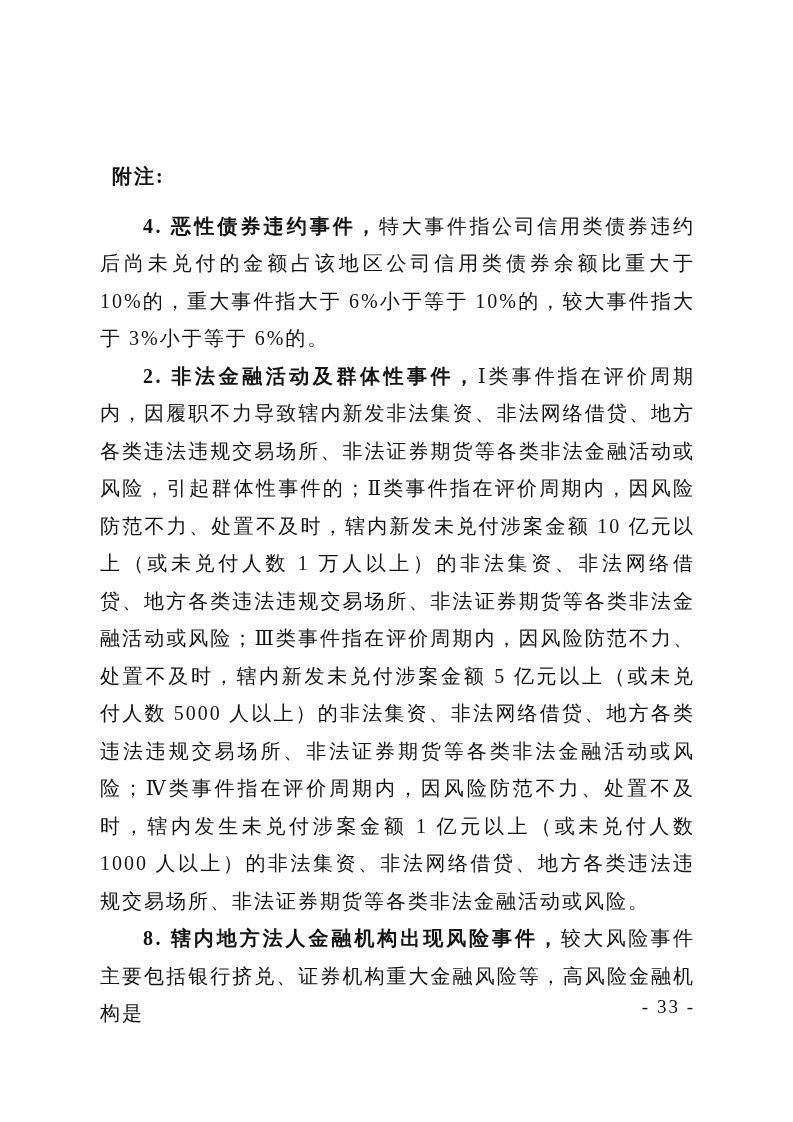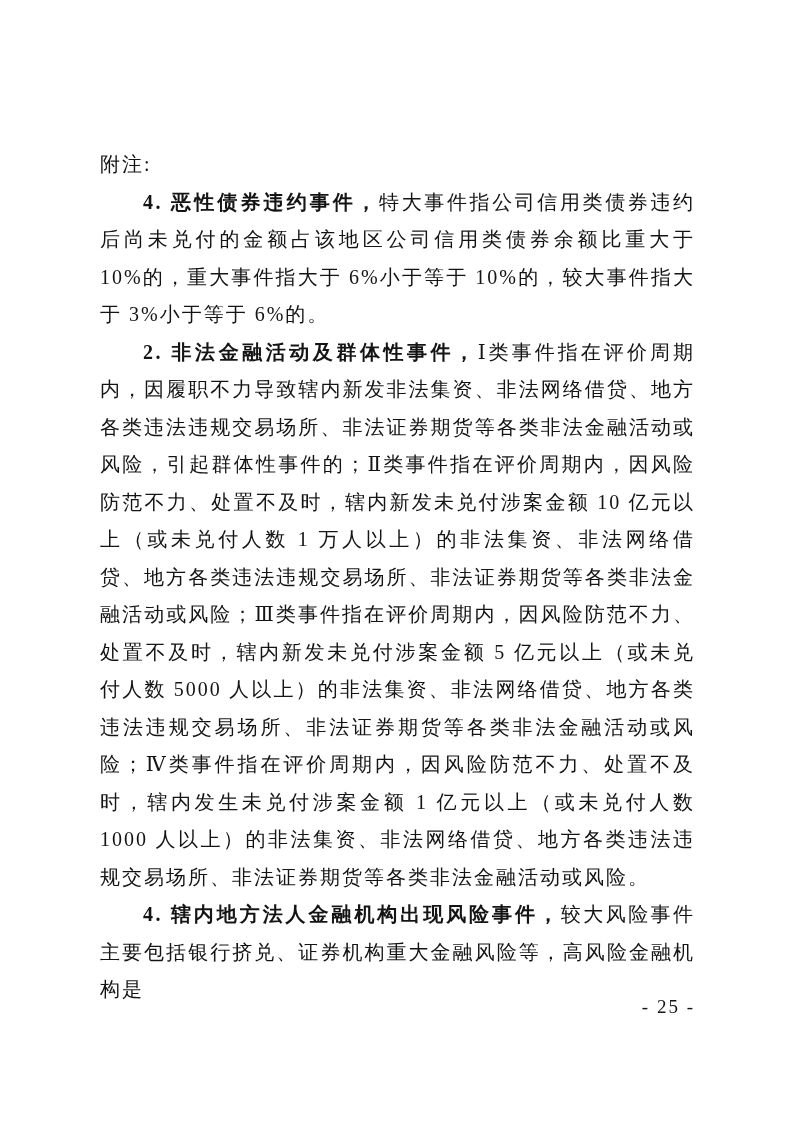--- a/index.html
+++ b/index.html
@@ -18,21 +18,22 @@
     color: #141414;
     overflow: hidden;
   }
   .doc-text {
     font-size: 20px;
     line-height: 37.5px;
     letter-spacing: 2px;
     text-align: justify;
   }
   .note-label {
-    margin: 0;
+    margin: 12px;
+    font-weight: bold;
   }
   p.para {
     margin: 0;
     text-indent: 2.15em;
   }
   p.para b.para-heading {
     font-weight: bold;
     letter-spacing: 2.5px;
   }
   .page-number {
@@ -48,17 +49,17 @@
 <body>
 
 <div class="page">
   <div class="doc-text">
     <div class="note-label">附注:</div>
 
     <p class="para"><b class="para-heading">4. 恶性债券违约事件，</b><span>特大事件指公司信用类债券违约后尚未兑付的金额占该地区公司信用类债券余额比重大于 10%的，重大事件指大于 6%小于等于 10%的，较大事件指大于 3%小于等于 6%的。</span></p>
 
     <p class="para"><b class="para-heading">2. 非法金融活动及群体性事件，</b><span>Ⅰ类事件指在评价周期内，因履职不力导致辖内新发非法集资、非法网络借贷、地方各类违法违规交易场所、非法证券期货等各类非法金融活动或风险，引起群体性事件的；Ⅱ类事件指在评价周期内，因风险防范不力、处置不及时，辖内新发未兑付涉案金额 10 亿元以上（或未兑付人数 1 万人以上）的非法集资、非法网络借贷、地方各类违法违规交易场所、非法证券期货等各类非法金融活动或风险；Ⅲ类事件指在评价周期内，因风险防范不力、处置不及时，辖内新发未兑付涉案金额 5 亿元以上（或未兑付人数 5000 人以上）的非法集资、非法网络借贷、地方各类违法违规交易场所、非法证券期货等各类非法金融活动或风险；Ⅳ类事件指在评价周期内，因风险防范不力、处置不及时，辖内发生未兑付涉案金额 1 亿元以上（或未兑付人数 1000 人以上）的非法集资、非法网络借贷、地方各类违法违规交易场所、非法证券期货等各类非法金融活动或风险。</span></p>
 
-    <p class="para"><b class="para-heading">4. 辖内地方法人金融机构出现风险事件，</b><span>较大风险事件主要包括银行挤兑、证券机构重大金融风险等，高风险金融机构是</span></p>
+    <p class="para"><b class="para-heading">8. 辖内地方法人金融机构出现风险事件，</b><span>较大风险事件主要包括银行挤兑、证券机构重大金融风险等，高风险金融机构是</span></p>
   </div>
 
-  <div class="page-number">- 25 -</div>
+  <div class="page-number">- 33 -</div>
 </div>
 
 </body></html>

